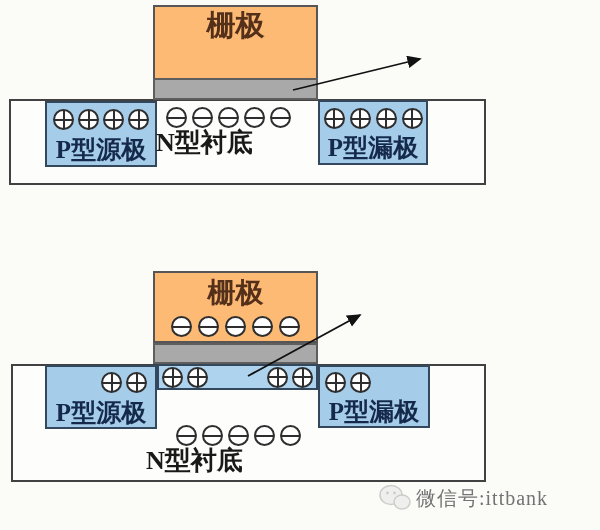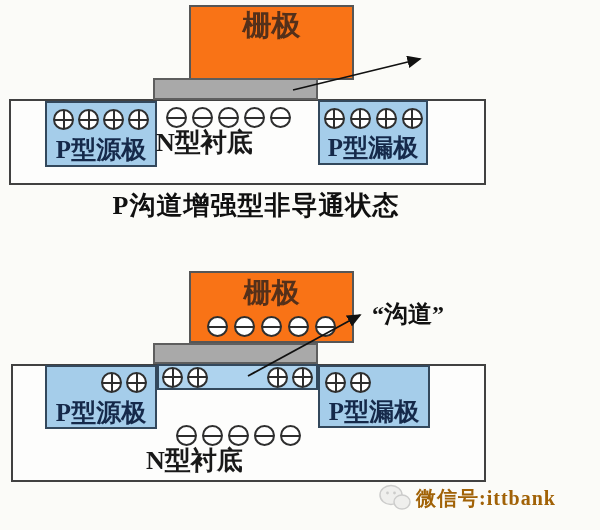--- a/index.html
+++ b/index.html
@@ -1,21 +1,21 @@
 <!DOCTYPE html>
 <html><head>
 <meta charset="utf-8">
 <style>
   html,body{margin:0;padding:0;background:#fbfbf8;}
   #stage{
     position:relative;width:600px;height:530px;background:#fbfbf8;overflow:hidden;
     font-family:"Liberation Serif","DejaVu Serif",serif;
   }
   .abs{position:absolute;box-sizing:border-box;}
-  .gate{background:#f97316;border:2px solid #565656;margin-left:36px;}
+  .gate{background:#fdba74;border:2px solid #565656;}
   .oxide{background:#a9a9a9;border:2px solid #5e5e5e;}
   .outerbox{background:#fdfdfc;border:2px solid #414141;}
   .region{background:#a5cdea;border:2px solid #33485c;}
   .channel{background:#aed3ee;border:2px solid #33485c;}
   .gate-label{text-align:center;font-weight:bold;font-size:29px;color:#54301a;padding-top:2px;line-height:1.15;}
   .region-label{position:absolute;left:0;right:0;bottom:3px;text-align:center;font-weight:bold;font-size:25px;color:#15294a;line-height:1;}
   .nsub-label{position:absolute;text-align:left;font-weight:bold;font-size:26px;color:#191919;line-height:1;}
   .caption{position:absolute;text-align:center;font-weight:bold;font-size:26px;color:#101010;letter-spacing:1px;line-height:1;}
   .note{position:absolute;font-weight:bold;color:#111;line-height:1.1;white-space:nowrap;}
   #oxide-note{left:428px;top:38px;font-size:22px;}
@@ -29,21 +29,21 @@
   #minus-row2{position:absolute;left:176px;top:425px;gap:5px;}
   #source1-row{position:absolute;left:0;right:0;top:6px;justify-content:center;gap:4px;}
   #drain1-row{position:absolute;left:0;right:0;top:6px;justify-content:center;gap:5px;}
   #gate2-row{position:absolute;left:0;right:0;bottom:4px;justify-content:center;gap:6px;}
   #source2-row{position:absolute;top:5px;right:8px;gap:4px;}
   #drain2-row{position:absolute;top:5px;left:5px;gap:4px;}
   #channel2{display:flex;justify-content:space-between;align-items:center;padding:0 3px;}
   .pair{display:flex;gap:4px;align-items:center;}
   #arrow-layer{position:absolute;left:0;top:0;width:600px;height:530px;pointer-events:none;}
   #watermark{position:absolute;left:379px;top:483px;display:flex;align-items:center;gap:5px;}
-  #watermark-label{font-size:20px;font-weight:bold;color:#a16207;letter-spacing:1px;}
+  #watermark-label{font-size:20px;font-weight:normal;color:#737373;letter-spacing:1px;}
 </style>
 </head>
 <body>
 
 <div id="stage">
 
   <div class="abs outerbox" style="left:9px;top:99px;width:477px;height:86px;"></div>
 
   <div class="abs gate" style="left:153px;top:5px;width:165px;height:75px;">
     <div class="gate-label">栅极</div>
@@ -75,21 +75,20 @@
       <span class="charge minus"></span>
       <span class="charge minus"></span>
       <span class="charge minus"></span>
       <span class="charge minus"></span>
       <span class="charge minus"></span>
     </div>
 
   <div class="nsub-label" style="left:156px;top:130px;width:164px;">N型衬底</div>
 
 
-  <div class="caption" style="left:20px;top:193px;width:472px;">P沟道增强型非导通状态</div>
 
   <div class="abs outerbox" style="left:11px;top:364px;width:475px;height:118px;"></div>
 
   <div class="abs gate" style="left:153px;top:271px;width:165px;height:72px;">
     <div class="gate-label" style="font-size:28px;padding-top:4px;">栅极</div>
     <div class="row" id="gate2-row">
         <span class="charge minus"></span>
         <span class="charge minus"></span>
         <span class="charge minus"></span>
         <span class="charge minus"></span>
@@ -129,21 +128,20 @@
   <div class="row" id="minus-row2">
       <span class="charge minus"></span>
       <span class="charge minus"></span>
       <span class="charge minus"></span>
       <span class="charge minus"></span>
       <span class="charge minus"></span>
     </div>
 
   <div class="nsub-label" style="left:146px;top:448px;width:170px;">N型衬底</div>
 
-  <div class="note" id="channel-note">“沟道”</div>
 
 
   <svg id="arrow-layer" viewBox="0 0 600 530" xmlns="http://www.w3.org/2000/svg">
     <defs>
       <marker id="ah" markerWidth="9" markerHeight="8" refX="7" refY="3.5" orient="auto">
         <path d="M0,0 L8,3.5 L0,7 Z" fill="#111"></path>
       </marker>
     </defs>
     <line x1="293" y1="90" x2="420" y2="59" stroke="#111" stroke-width="1.8" marker-end="url(#ah)"></line>
     <line x1="248" y1="376" x2="360" y2="315" stroke="#111" stroke-width="1.8" marker-end="url(#ah)"></line>

